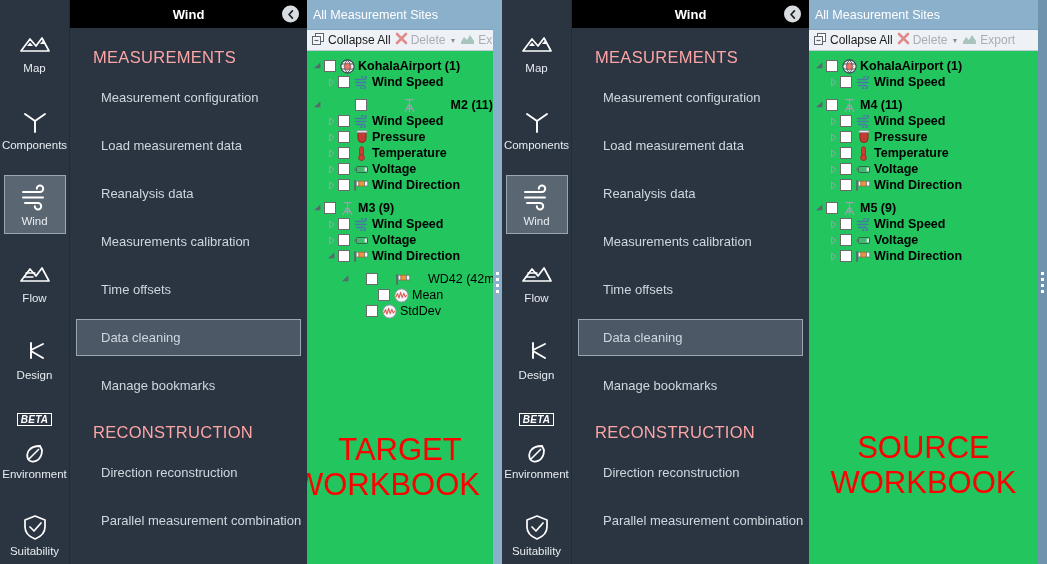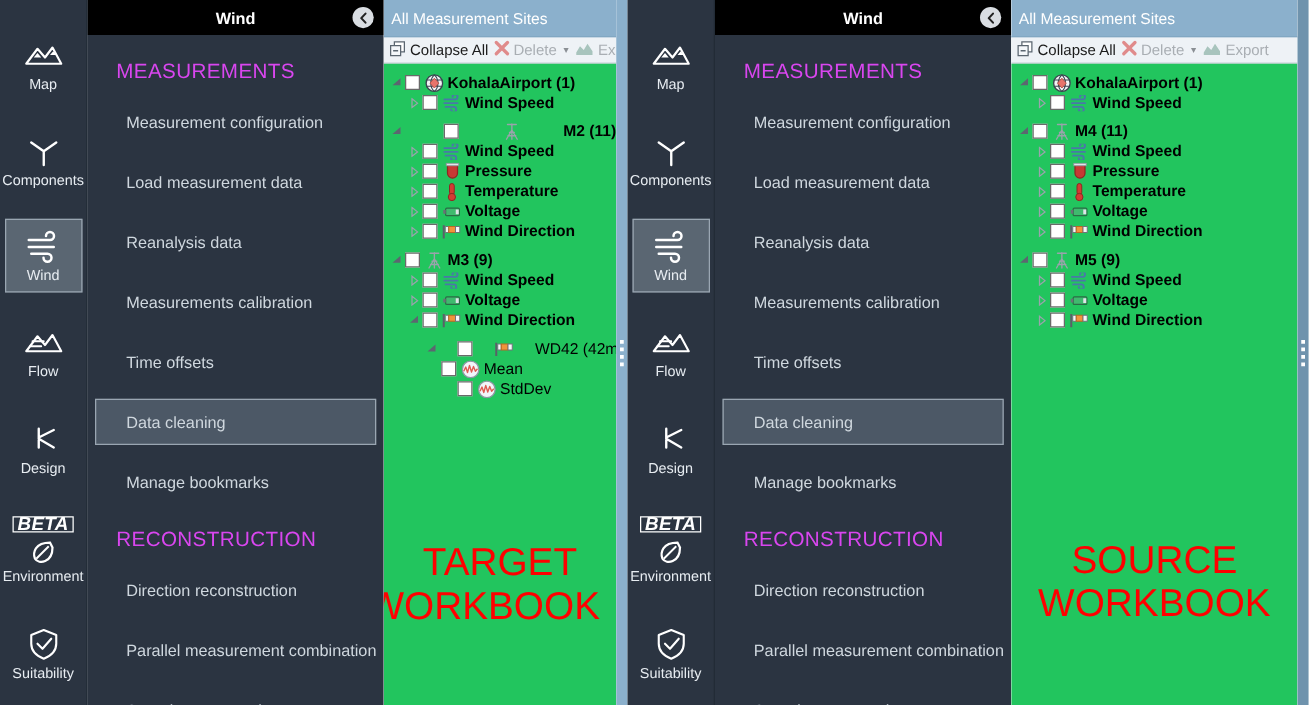--- a/index.html
+++ b/index.html
@@ -39,23 +39,23 @@
   }
   .rail-item.active { background: #5a6672; border: 1px solid #9aa6b2; }
   .rail-ico { width: 34px; height: 28px; display:block; }
   .rail-ico svg { display:block; width: 34px; height: 28px; }
   .rail-label {
     color: #e7ecf1; font-size: 11.5px; margin-top: 4px;
     line-height: 1.1; white-space: nowrap;
   }
   .beta-tag {
     border: 1px solid #ffffff; color: #ffffff;
-    font-size: 15px; font-style: italic; font-weight: bold;
+    font-size: 10px; font-style: italic; font-weight: bold;
     padding: 0 3px; line-height: 12px; height: 13px;
-    margin-bottom: 2px; letter-spacing: .3px;
+    margin-bottom: 14px; letter-spacing: .3px;
   }
 
   
   .menucol {
     width: 237px; height: 100%;
     background: #2b3441;
     flex-shrink: 0;
     display: flex; flex-direction: column;
     overflow: hidden;
   }
@@ -67,21 +67,21 @@
   .menu-title { color: #ffffff; font-size: 13px; font-weight: bold; }
   .collapse-btn {
     position: absolute; right: 8px; top: 50%; transform: translateY(-50%);
     width: 17px; height: 17px; border-radius: 50%;
     background: #d9dde2;
     display: flex; align-items: center; justify-content: center;
   }
   .collapse-btn svg { display:block; }
   .menu-body { flex: 1; padding-top: 12px; overflow: hidden; }
   .menu-section {
-    color: #d946ef; font-size: 16.5px; letter-spacing: .3px;
+    color: #fca5a5; font-size: 16.5px; letter-spacing: .3px;
     padding: 8px 0 12px 23px; font-weight: 400;
   }
   .menu-item {
     color: #cfd7de; font-size: 13px;
     padding: 10px 10px 10px 24px;
     margin: 0 6px 11px 6px;
     border: 1px solid transparent;
     white-space: nowrap;
   }
   .menu-item.selected { background: #4c5866; border: 1px solid #9aa6b2; }
@@ -487,21 +487,21 @@
             </span>
             <span class="tlabel">WD42 (42m)</span>
             <span class="tsuffix">
               <svg width="15" height="15" viewBox="0 0 15 15">
                 <circle cx="7.5" cy="7.5" r="6.7" fill="#fdfdfd" stroke="#57606a" stroke-width="1.1"></circle>
                 <path d="M7.5 2.6 L10.4 9.8 L7.5 8.2 L4.6 9.8 Z" fill="#57606a"></path>
                 <path d="M7.5 8.2 V12.6" stroke="#57606a" stroke-width="1.2"></path>
               </svg>
             </span>
           </div>
-          <div class="tnode" style="padding-left: 33px;">
+          <div class="tnode" style="padding-left: 58px;">
             <span class="twist"></span>
             <span class="tcheck"></span>
             <span class="ticon">
               <svg width="15" height="15" viewBox="0 0 15 15">
                 <circle cx="7.5" cy="7.5" r="6.6" fill="#f2f5fa" stroke="#8e98a3" stroke-width="1"></circle>
                 <path d="M2 9 L3.6 5.6 L5 10 L6.6 4.4 L8.2 9.6 L9.8 5.2 L11.3 9 L13 7" stroke="#e05b52" stroke-width="1.1" fill="none" stroke-linejoin="round"></path>
               </svg>
             </span>
             <span class="tlabel">Mean</span>
           </div>

